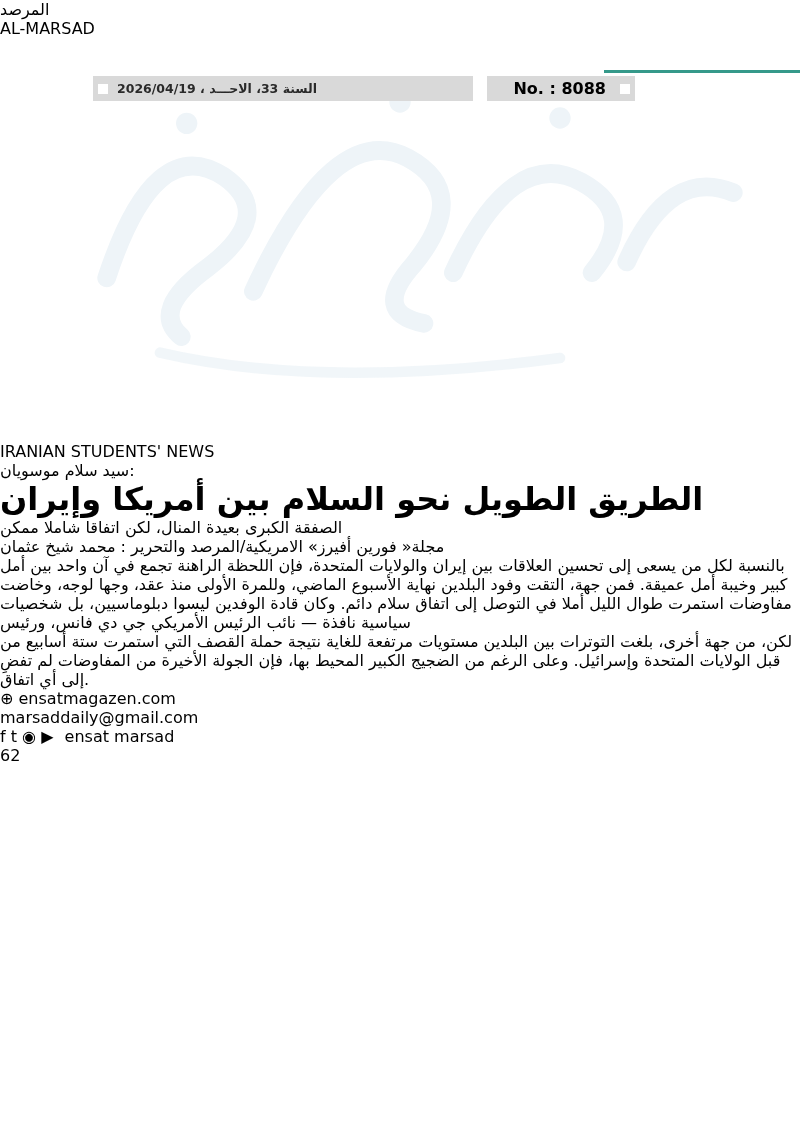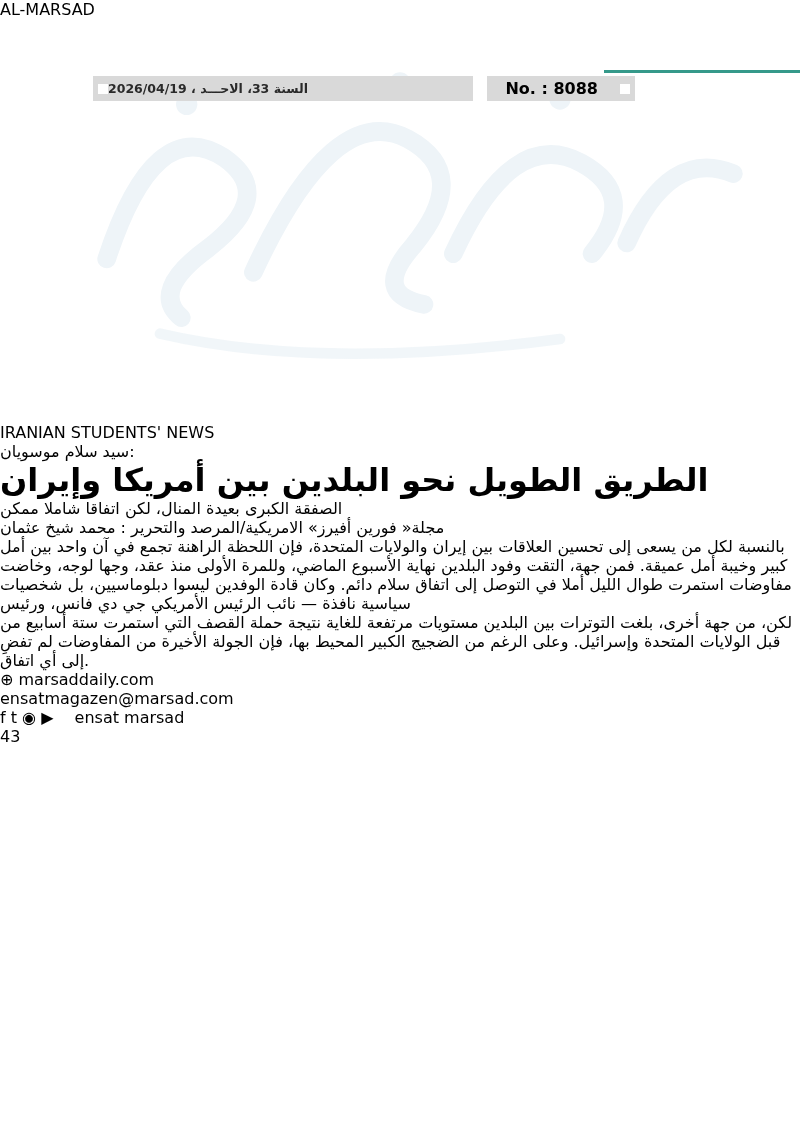--- a/index.html
+++ b/index.html
@@ -3,22 +3,22 @@
 <meta charset="utf-8">
 <style>
   * { margin:0; padding:0; box-sizing:border-box; }
   html,body { background:#ffffff; }
   body { font-family:"DejaVu Sans", sans-serif; }
   .page { position:relative; width:800px; height:1131px; background:#ffffff; overflow:hidden; }
 
   
   .teal-line { position:absolute; left:604px; top:70px; width:196px; height:3px; background:#35998a; }
   .hdr-bar { position:absolute; top:76px; height:25px; background:#d9d9d9; display:flex; align-items:center; }
-  .hdr-bar.left { left:93px; width:380px; justify-content:flex-start; padding-left:5px; gap:0; }
-  .hdr-bar.right { left:487px; width:148px; justify-content:flex-end; padding-right:5px; gap:22px; }
+  .hdr-bar.left { left:93px; width:380px; justify-content:flex-start; padding-left:5px; gap:9px; }
+  .hdr-bar.right { left:487px; width:148px; justify-content:flex-end; padding-right:5px; gap:14px; }
   .hdr-square { width:10px; height:10px; background:#ffffff; }
   .hdr-date { font-size:12.5px; font-weight:bold; color:#2a2a2a; direction:rtl; }
   .hdr-issue { font-size:16px; font-weight:bold; color:#c club;" }
   .hdr-issue { font-size:16px; font-weight:bold; color:#cc2128; letter-spacing:.5px; }
   .logo { position:absolute; left:638px; top:72px; width:110px; height:42px; }
   .logo-ar { position:relative; font-size:30px; font-weight:bold; color:#161616; direction:rtl; text-align:left; line-height:34px; z-index:2; }
   .logo-dot { position:absolute; left:42px; top:14px; width:13px; height:13px; border-radius:50%; background:#cc2128; z-index:1; }
   .logo-en { font-size:7px; font-weight:bold; color:#cc2128; letter-spacing:1.5px; margin-top:-2px; }
   .hdr-underline { position:absolute; left:93px; top:113px; width:697px; height:2px; background:#c7c7c7; }
 
@@ -127,20 +127,21 @@
     <span class="hdr-date">السنة 33، الاحـــد ، 2026/04/19</span>
   </div>
 
   <div class="hdr-bar right">
     <span class="hdr-issue">No. : 8088</span>
     <span class="hdr-square"></span>
   </div>
 
   <div class="logo">
     <div class="logo-dot"></div>
+    <div class="logo-ar">المرصد</div>
     <div class="logo-en">AL-MARSAD</div>
   </div>
 
   <div class="hdr-underline"></div>
 
   <div class="photo">
     <div class="ph-wall-left"></div>
 
     <div class="ph-banner"></div>
 
@@ -187,21 +188,21 @@
     <div class="ph-hand two"></div>
     <div class="ph-finger f3"></div>
     <div class="ph-watch"></div>
   </div>
 
   <div class="kicker-pill">
     <span>سيد سلام موسويان:</span>
   </div>
 
   <div class="title-box">
-    <h1>الطريق الطويل نحو البلدين بين أمريكا وإيران</h1>
+    <h1>الطريق الطويل نحو السلام بين أمريكا وإيران</h1>
   </div>
 
   <div class="subtitle-bar">
     <span>الصفقة الكبرى بعيدة المنال، لكن اتفاقا شاملا ممكن</span>
   </div>
 
   <div class="byline-bar">
     <span>مجلة« فورين أفيرز» الامريكية/المرصد والتحرير : محمد شيخ عثمان</span>
   </div>
 
@@ -211,35 +212,35 @@
 
   <div class="col left">
     <p class="indent">لكن، من جهة أخرى، بلغت التوترات بين البلدين مستويات مرتفعة للغاية نتيجة حملة القصف التي استمرت ستة أسابيع من قبل الولايات المتحدة وإسرائيل. وعلى الرغم من الضجيج الكبير المحيط بها، فإن الجولة الأخيرة من المفاوضات لم تفضِ إلى أي اتفاق.</p>
   </div>
 
   <div class="foot-line"></div>
 
   <div class="footer">
     <div class="f-item">
       <span class="f-icon">⊕</span>
-      <span>marsaddaily.com</span>
+      <span>ensatmagazen.com</span>
     </div>
     <div class="f-gap1"></div>
     <div class="f-item">
-      <span>ensatmagazen@marsad.com</span>
+      <span>marsaddaily@gmail.com</span>
     </div>
     <div class="f-gap2"></div>
     <div class="f-item">
       <span class="soc">
         <span class="si">f</span>
         <span class="si">t</span>
         <span class="si">◉</span>
         <span class="si yt">▶</span>
       </span>
-      <span style="margin-left:16px">ensat marsad</span>
+      <span style="margin-left:6px">ensat marsad</span>
     </div>
   </div>
 
   <div class="page-num">
-    <span>43</span>
+    <span>62</span>
   </div>
 
 </div>
 
 </body></html>

